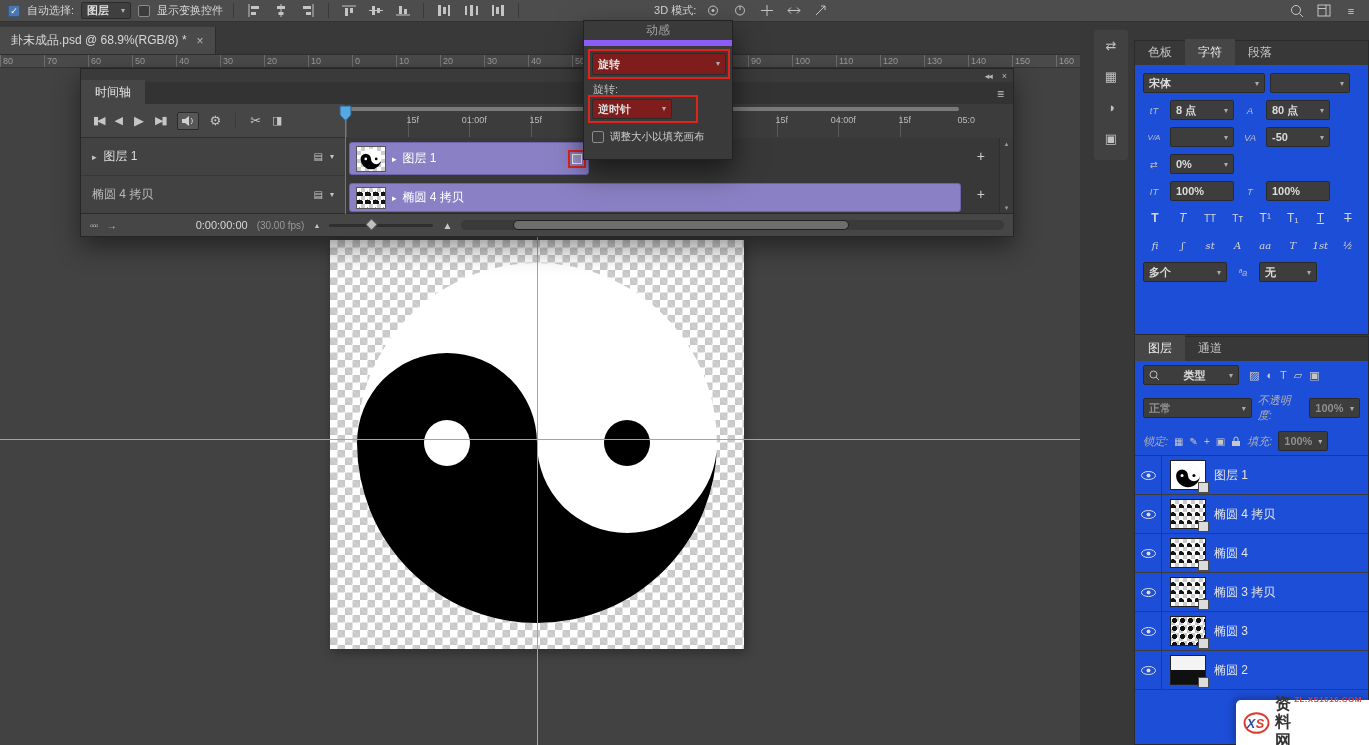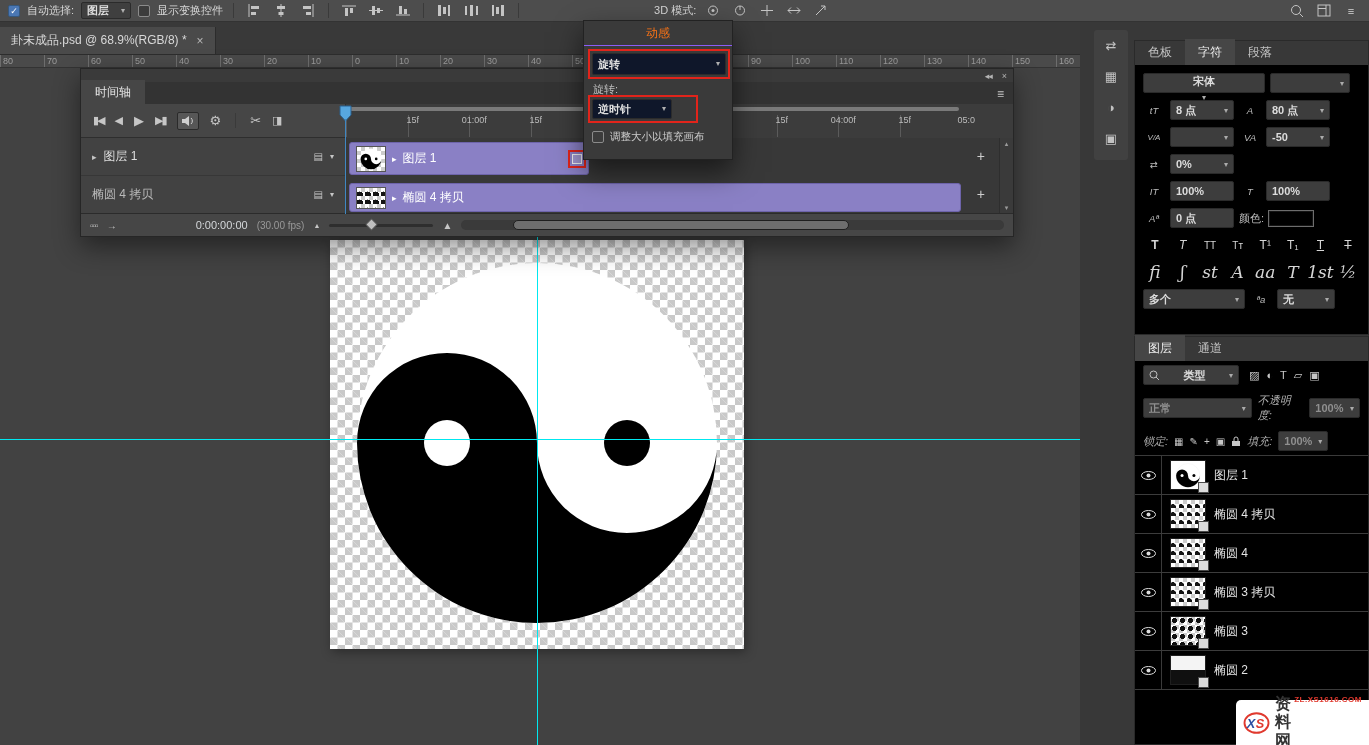--- a/index.html
+++ b/index.html
@@ -86,54 +86,54 @@
 .zoom-handle{position:absolute;left:38px;top:-4px;width:9px;height:9px;background:#c0c0c0;border:1px solid #555;
 border-radius:1px;transform:rotate(45deg);}
 .hscroll{flex:1;height:10px;background:#3a3a3a;border-radius:5px;position:relative;}
 .hscroll .thumb{position:absolute;left:8%;width:62%;top:0;height:10px;background:#6e6e6e;border-radius:5px;}
 .playhead{position:absolute;left:258px;top:1px;z-index:5;}
 .playline{position:absolute;left:264px;top:15px;width:1px;height:95px;background:#3f87c2;z-index:5;}
 
 .popup{position:absolute;left:583px;top:20px;width:150px;height:140px;background:#3a3a3a;
 border:1px solid #222;box-shadow:0 12px 26px rgba(0,0,0,.55);z-index:45;color:#ccc;}
 .popup-title{height:25px;display:flex;align-items:center;justify-content:center;font-size:12px;
-color:#f97316;border-bottom:1px solid #8b5cf6;}
-.popup .dd{position:absolute;background:#0f172a;}
+color:#a3a3a3;border-bottom:6px solid #8b5cf6;}
+.popup .dd{position:absolute;background:#7f1d1d;}
 .pop-dd1{left:8px;top:32px;width:134px;height:22px;}
 .pop-label{position:absolute;left:9px;top:61px;font-size:11px;color:#bdbdbd;}
 .pop-dd2{left:8px;top:78px;width:80px;height:20px;}
 .red-frame{position:absolute;border:2px solid #e1241b;pointer-events:none;}
 .rf1{left:4px;top:28px;width:142px;height:30px;}
 .rf2{left:4px;top:74px;width:110px;height:28px;}
 .pop-check{position:absolute;left:8px;top:109px;display:flex;align-items:center;gap:6px;font-size:10.5px;color:#cdcdcd;}
 
 .dock-bg{position:absolute;left:1080px;top:22px;width:289px;height:723px;background:#383838;}
 .icon-strip{position:absolute;left:1094px;top:30px;width:34px;display:flex;flex-direction:column;
 align-items:center;gap:16px;padding:8px 0 14px;background:#414141;border-radius:3px;z-index:5;}
 .icon-strip .ic{font-size:13px;color:#c2c2c2;}
-.panel{position:absolute;left:1134px;width:235px;background:#000000;border:1px solid #2a2a2a;z-index:5;}
+.panel{position:absolute;left:1134px;width:235px;background:#1d4ed8;border:1px solid #2a2a2a;z-index:5;}
 .ptabs{height:24px;background:#383838;display:flex;align-items:flex-end;}
 .ptab{padding:5px 13px 4px;font-size:12px;color:#c3c3c3;}
 .ptab.active{background:#464646;color:#ededed;}
 
 .char-panel{top:40px;height:295px;}
 .cbody{padding:8px 8px 0;}
 .crow{display:flex;align-items:center;gap:5px;margin-bottom:7px;}
 .fld{display:inline-flex;align-items:center;justify-content:space-between;gap:4px;height:20px;
 background:#3d3d3d;border:1px solid #2a2a2a;border-radius:2px;padding:0 5px;color:#dcdcdc;font-size:11px;}
 .fld .caret{font-size:8px;color:#ababab;}
 .fld.dim b{color:#8f8f8f;}
-.w120{width:122px;flex-direction:column;}.w78{width:80px;}.w64{width:64px;}.w96{width:102px;}.w56{width:58px;}
+.w120{width:122px;}.w78{width:80px;}.w64{width:64px;}.w96{width:84px;}.w56{width:58px;}
 .ficon{width:22px;text-align:center;font-size:9.5px;color:#bdbdbd;flex:none;font-style:italic;}
 .clabel{font-size:11px;color:#b9b9b9;}
 .swatch{width:44px;height:15px;background:#000;border:1px solid #151515;box-shadow:0 0 0 1px #6d6d6d;}
 .btnrow{display:flex;justify-content:space-between;margin-bottom:7px;}
 .sbtn,.obtn{width:24px;height:20px;display:inline-flex;align-items:center;justify-content:center;
 color:#d6d6d6;font-size:12px;border-radius:2px;}
-.obtn{font-family:"DejaVu Serif","Liberation Serif",serif;font-style:italic;font-size:17px;}
+.obtn{font-family:"DejaVu Serif","Liberation Serif",serif;font-style:italic;font-size:10px;}
 .sb-b{font-weight:bold;}.sb-i{font-style:italic;}.sb-u{text-decoration:underline;}.sb-s{text-decoration:line-through;}
 
 .layers-panel{top:336px;height:409px;}
 .lrow{display:flex;align-items:center;gap:6px;padding:4px 8px;}
 .filter-icons{display:flex;gap:7px;margin-left:4px;font-size:11px;color:#c7c7c7;align-items:center;}
 .lock-icons{display:flex;gap:6px;align-items:center;font-size:10px;color:#c7c7c7;}
 .llabel{font-size:11px;color:#b0b0b0;font-style:italic;}
 .layer-list{border-top:1px solid #3a3a3a;}
 .layer-item{display:flex;align-items:center;height:39px;border-bottom:1px solid #3c3c3c;}
 .eye-cell{width:27px;height:100%;display:flex;align-items:center;justify-content:center;border-right:1px solid #3a3a3a;flex:none;}
@@ -519,28 +519,20 @@
       <div class="crow">
         <span class="ficon">IT</span>
         <span class="fld w64">
             <b>100%</b>
           </span>
         <span class="ficon">T</span>
         <span class="fld w64">
             <b>100%</b>
           </span>
       </div>
-      <div class="crow">
-        <span class="ficon">Aª</span>
-        <span class="fld w64">
-            <b>0 点</b>
-          </span>
-        <span class="clabel">颜色:</span>
-        <span class="swatch"></span>
-      </div>
       <div class="btnrow">
         <span class="sbtn sb-b">T</span>
         <span class="sbtn sb-i">T</span>
         <span class="sbtn" style="font-size:10px;">TT</span>
         <span class="sbtn" style="font-size:10px;">Tᴛ</span>
         <span class="sbtn">T¹</span>
         <span class="sbtn">T₁</span>
         <span class="sbtn sb-u">T</span>
         <span class="sbtn sb-s">T</span>
       </div>

